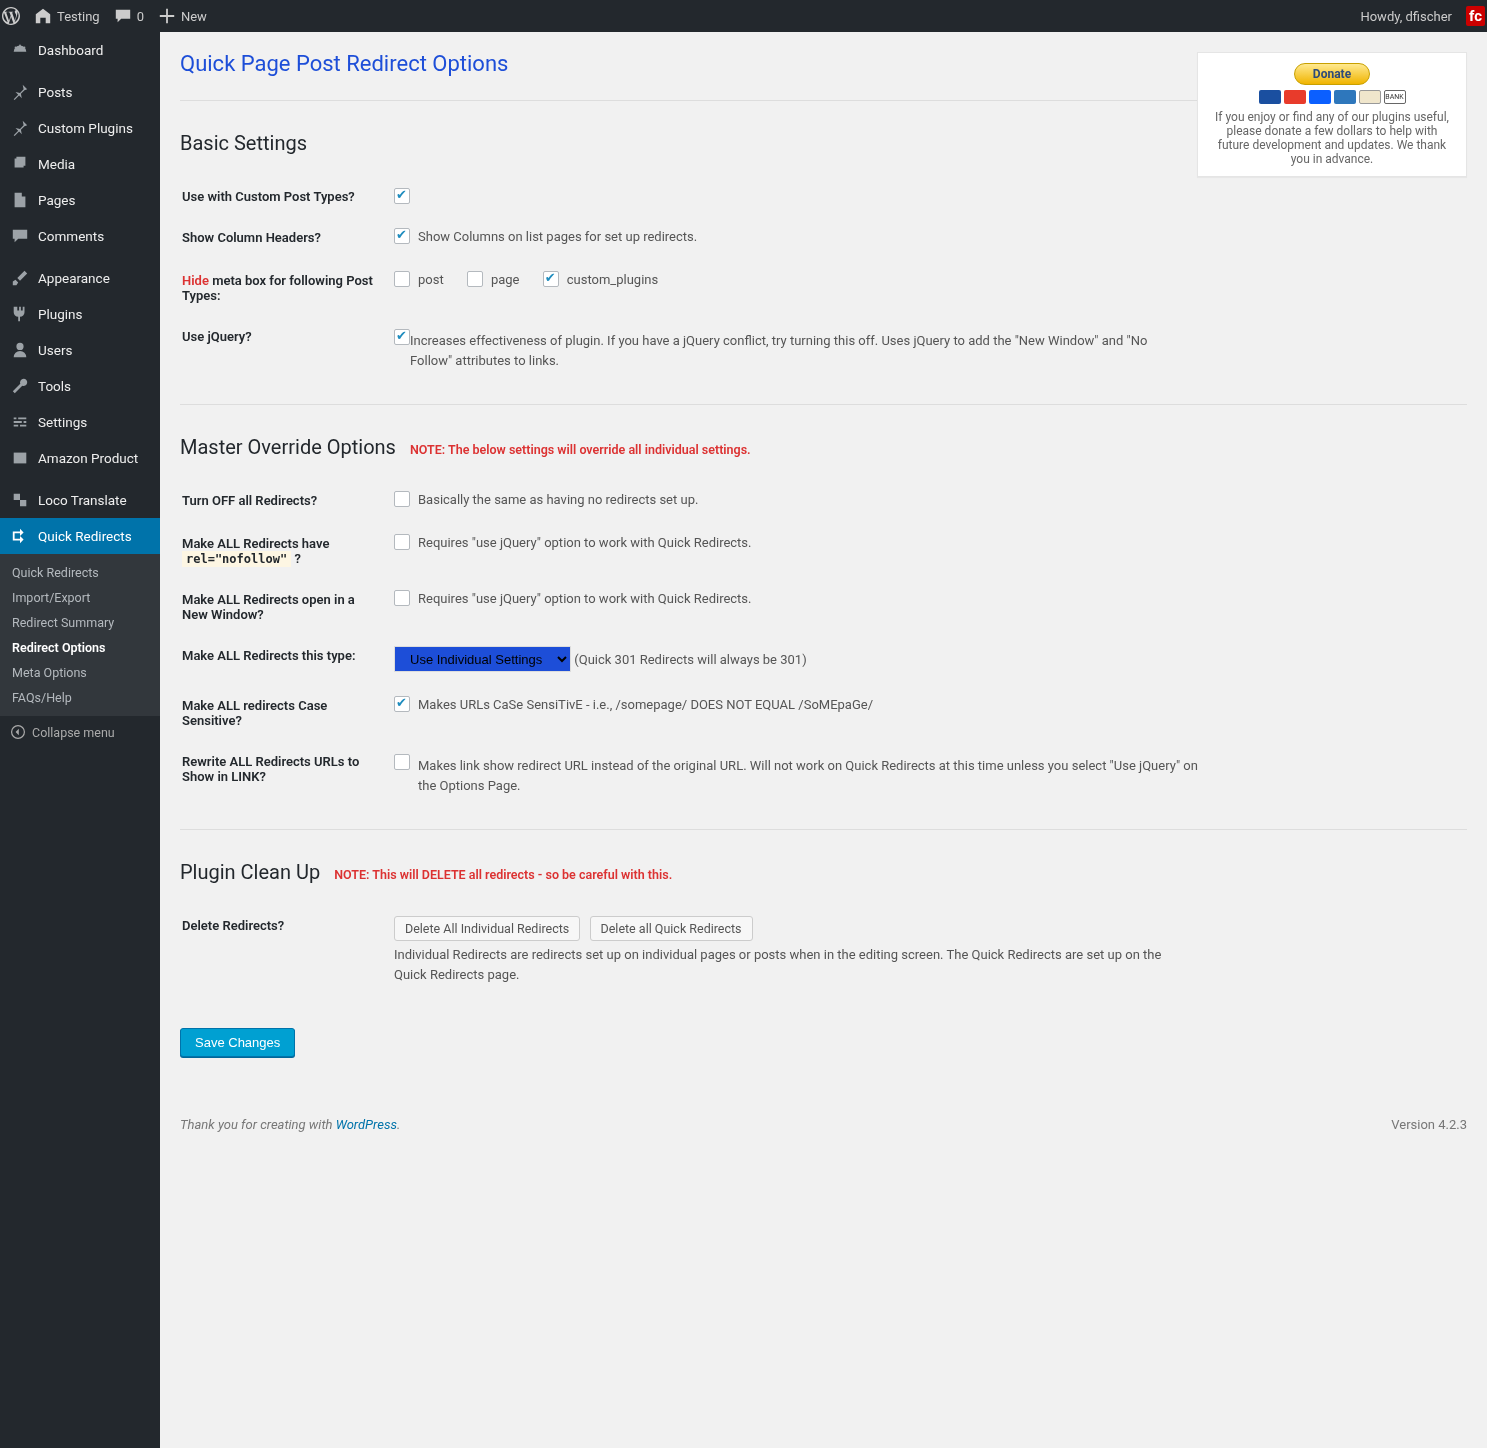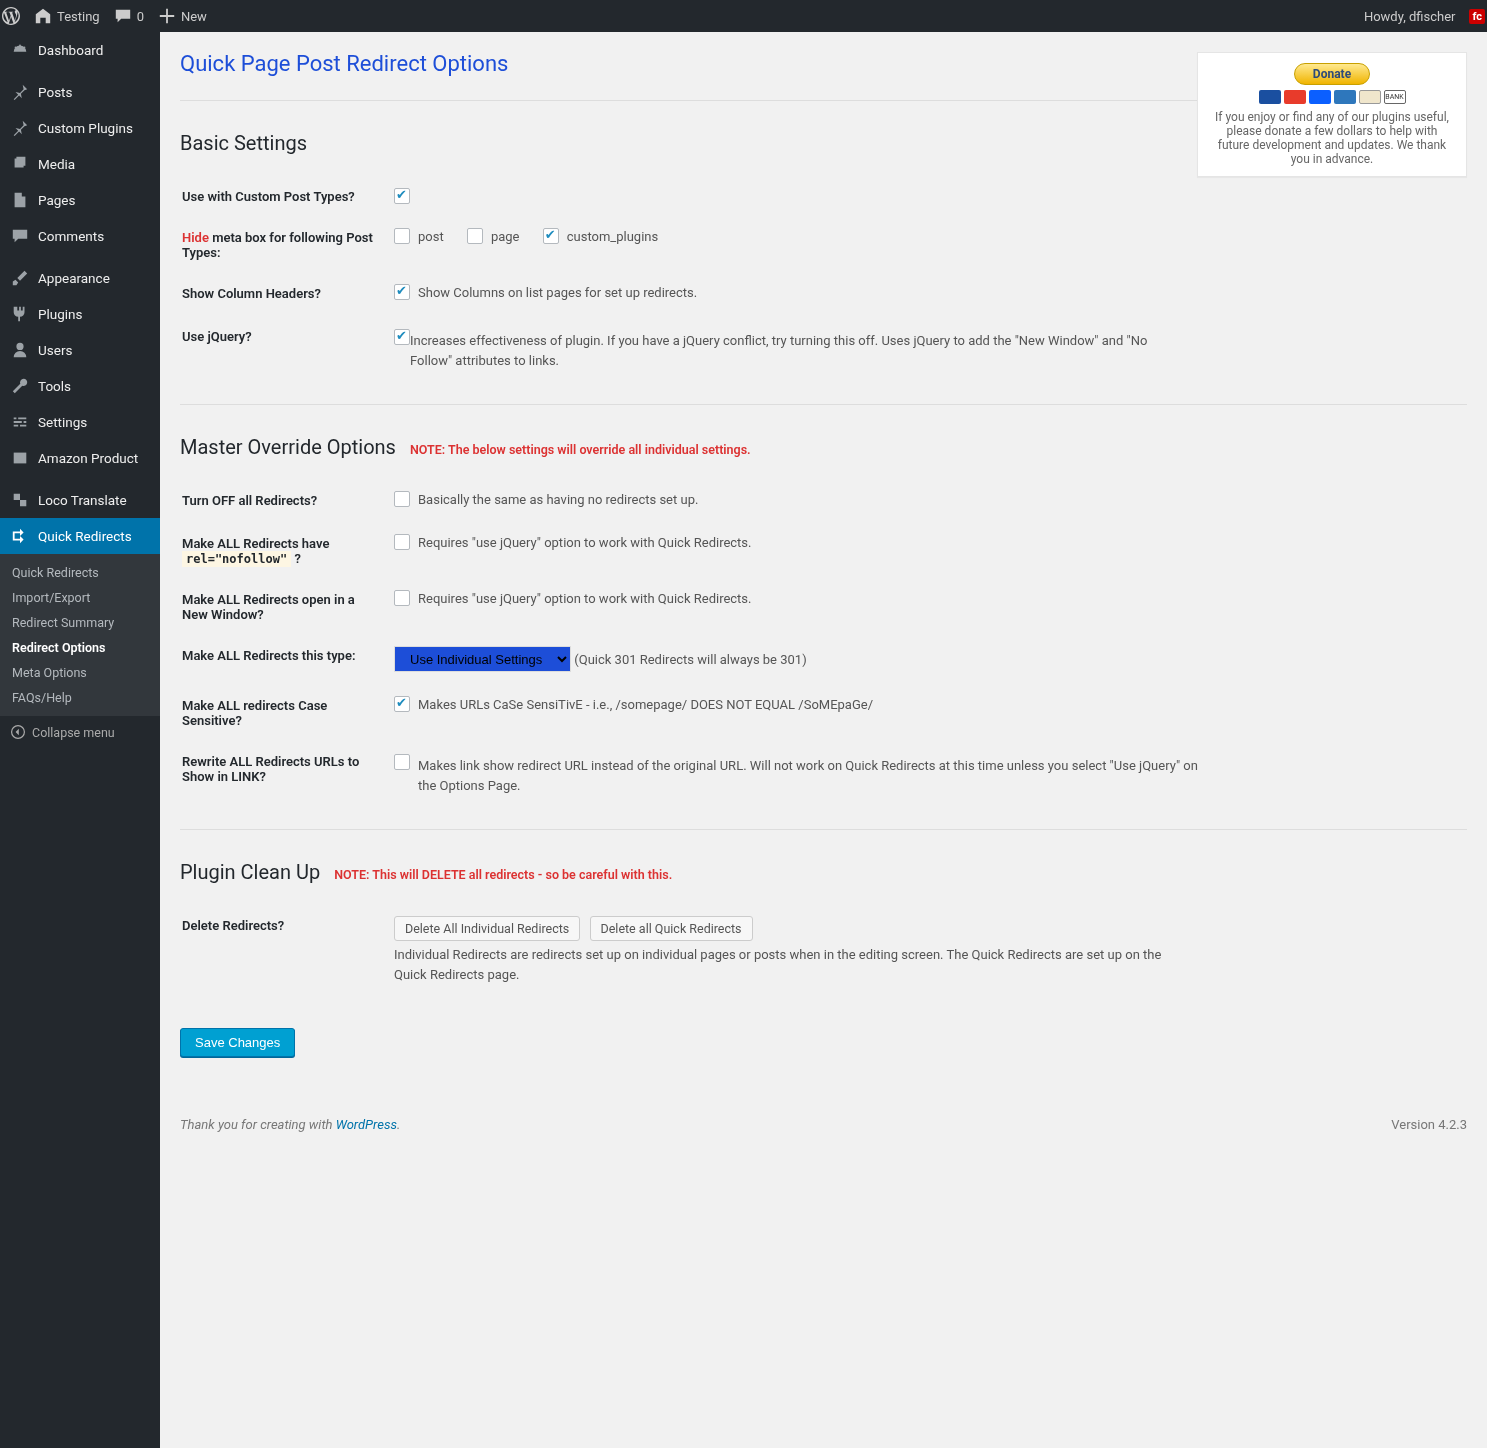--- a/index.html
+++ b/index.html
@@ -1,21 +1,21 @@
 <!DOCTYPE html>
 <html><head>
 <meta charset="utf-8">
 <style>
 * { box-sizing: border-box; margin: 0; padding: 0; }
 body { font-family: -apple-system, BlinkMacSystemFont, "Segoe UI", Roboto, "Helvetica Neue", sans-serif; font-size: 13px; background: #f1f1f1; color: #444; }
 #adminbar { background: #23282d; color: #eee; height: 32px; display: flex; align-items: center; justify-content: space-between; padding: 0 2px; font-size: 13px; }
 #adminbar .left, #adminbar .right { display: flex; align-items: center; gap: 14px; }
 #adminbar .item { display: flex; align-items: center; gap: 5px; color: #ccc; cursor: pointer; }
 #adminbar svg, .menu-icon svg { width: 18px; height: 18px; fill: currentColor; }
-.fc-badge { background: #c00; color: #fff; padding: 1px 3px; border-radius: 2px; font-size: 11px; font-weight: bold; }
+.fc-badge { background: #c00; color: #fff; padding: 1px 3px; border-radius: 2px; font-size: 15px; font-weight: bold; }
 #wrap { display: flex; min-height: calc(100vh - 32px); justify-content: space-between; }
 #adminmenu { width: 160px; background: #23282d; color: #eee; flex-shrink: 0; }
 #adminmenu .menu-item { display: flex; align-items: center; padding: 8px 10px; color: #eee; cursor: pointer; font-size: 13.5px; gap: 8px; }
 #adminmenu .menu-item.current { background: #0073aa; color: #fff; position: relative; }
 #adminmenu .menu-item.current::after { content: ""; position: absolute; right: -8px; top: 50%; transform: translateY(-50%); border: 8px solid transparent; border-right-color: #f1f1f1; }
 #adminmenu .submenu { background: #32373c; padding: 6px 0; }
 #adminmenu .subitem { padding: 5px 12px; color: #b4b9be; font-size: 12.5px; cursor: pointer; }
 #adminmenu .subitem.current { color: #fff; font-weight: 600; }
 #adminmenu .collapse { display: flex; align-items: center; gap: 6px; padding: 8px 10px; color: #aaa; font-size: 12.5px; cursor: pointer; }
 .menu-icon { width: 20px; height: 20px; display: flex; align-items: center; justify-content: center; color: #9ca2a7; flex-shrink: 0; }
@@ -242,42 +242,42 @@
       <h2>
           <span>Basic Settings</span>
         </h2>
       <table class="form-table">
         <tbody>
             <tr>
           <th>Use with Custom Post Types?</th>
           <td><input type="checkbox" checked="" style=""></td>
         </tr>
         <tr>
+          <th>Show Column Headers?</th>
+          <td><label class="cb-line">
+                  <input type="checkbox" checked="" style=""> 
+                  <span>Show Columns on list pages for set up redirects.</span>
+                </label></td>
+        </tr>
+        <tr>
           <th><span class="label-hide">Hide</span> <span>meta box for following Post Types:</span></th>
           <td>
             <label class="cb-line">
                   <input type="checkbox" style=""> 
                   <span>post</span>
                 </label>
             <label class="cb-line">
                   <input type="checkbox" style=""> 
                   <span>page</span>
                 </label>
             <label class="cb-line">
                   <input type="checkbox" checked="" style=""> 
                   <span>custom_plugins</span>
                 </label>
           </td>
-        </tr>
-        <tr>
-          <th>Show Column Headers?</th>
-          <td><label class="cb-line">
-                  <input type="checkbox" checked="" style=""> 
-                  <span>Show Columns on list pages for set up redirects.</span>
-                </label></td>
         </tr>
         <tr>
           <th>Use jQuery?</th>
           <td>
             <div style="display:flex; align-items:flex-start; ">
               <input type="checkbox" checked="" style="margin-top: 2px;">
               <div class="desc-para">Increases effectiveness of plugin. If you have a jQuery conflict, try turning this off. Uses jQuery to add the "New Window" and "No Follow" attributes to links.</div>
             </div>
           </td>
         </tr>

